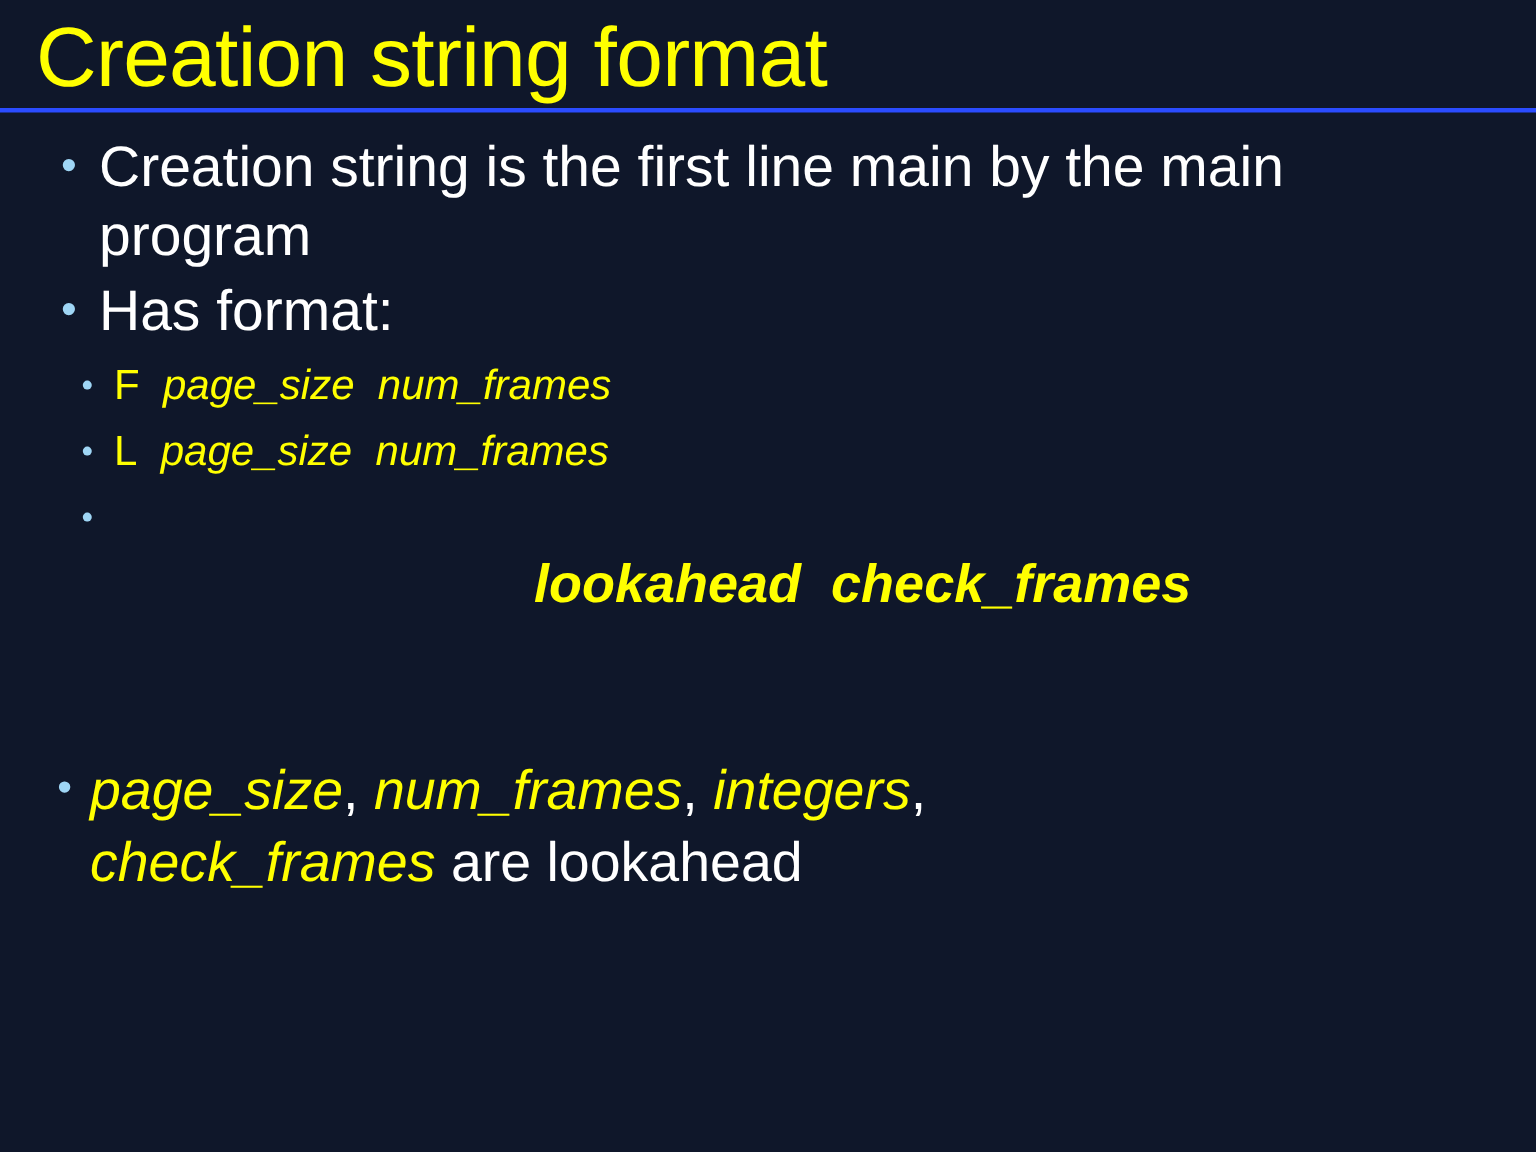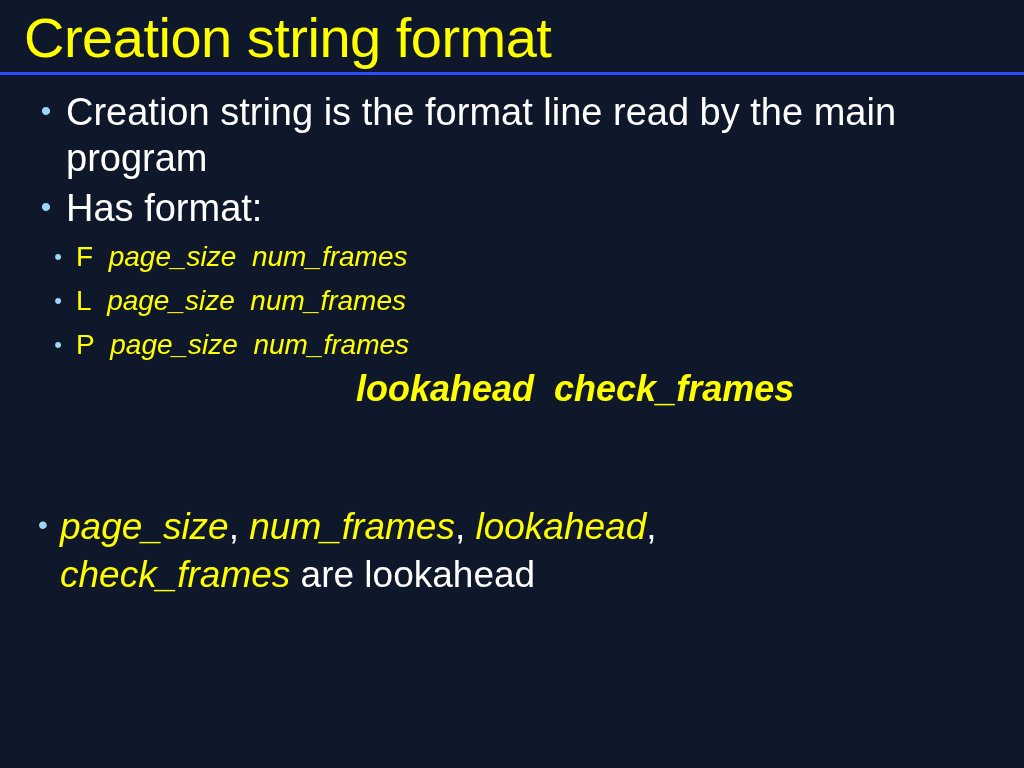--- a/index.html
+++ b/index.html
@@ -121,46 +121,45 @@
 
 <div class="slide">
 
   <div class="title">Creation string format</div>
   <div class="title-rule"></div>
 
   <div class="body">
 
     <div class="l1">
       <span class="dot">•</span>
-      <span class="txt">Creation string is the format line read by the main program</span>
+      <span class="txt">Creation string is the first line main by the main program</span>
     </div>
 
     <div class="l1">
       <span class="dot">•</span>
       <span class="txt">Has format:</span>
     </div>
 
     <div class="l2">
       <span class="dot">•</span>
       <span class="txt"><span>F</span><span>&nbsp;&nbsp;</span><span class="ital">page_size  num_frames</span></span>
     </div>
 
     <div class="l2">
       <span class="dot">•</span>
       <span class="txt"><span>L</span><span>&nbsp;&nbsp;</span><span class="ital">page_size  num_frames</span></span>
     </div>
 
     <div class="l2">
       <span class="dot">•</span>
-      <span class="txt"><span>P</span><span>&nbsp;&nbsp;</span><span class="ital">page_size  num_frames</span></span>
     </div>
 
     <div class="cont-line">lookahead  check_frames</div>
 
     <div class="spacer"></div>
 
     <div class="final">
       <span class="dot">•</span>
-      <span class="txt"><span class="ital">page_size</span><span class="white">, </span><span class="ital">num_frames</span><span class="white">, </span><span class="ital">lookahead</span><span class="white">,</span><br><span class="ital">check_frames</span><span class="white"> are lookahead</span></span>
+      <span class="txt"><span class="ital">page_size</span><span class="white">, </span><span class="ital">num_frames</span><span class="white">, </span><span class="ital">integers</span><span class="white">,</span><br><span class="ital">check_frames</span><span class="white"> are lookahead</span></span>
     </div>
 
   </div>
 </div>
 
 </body></html>

